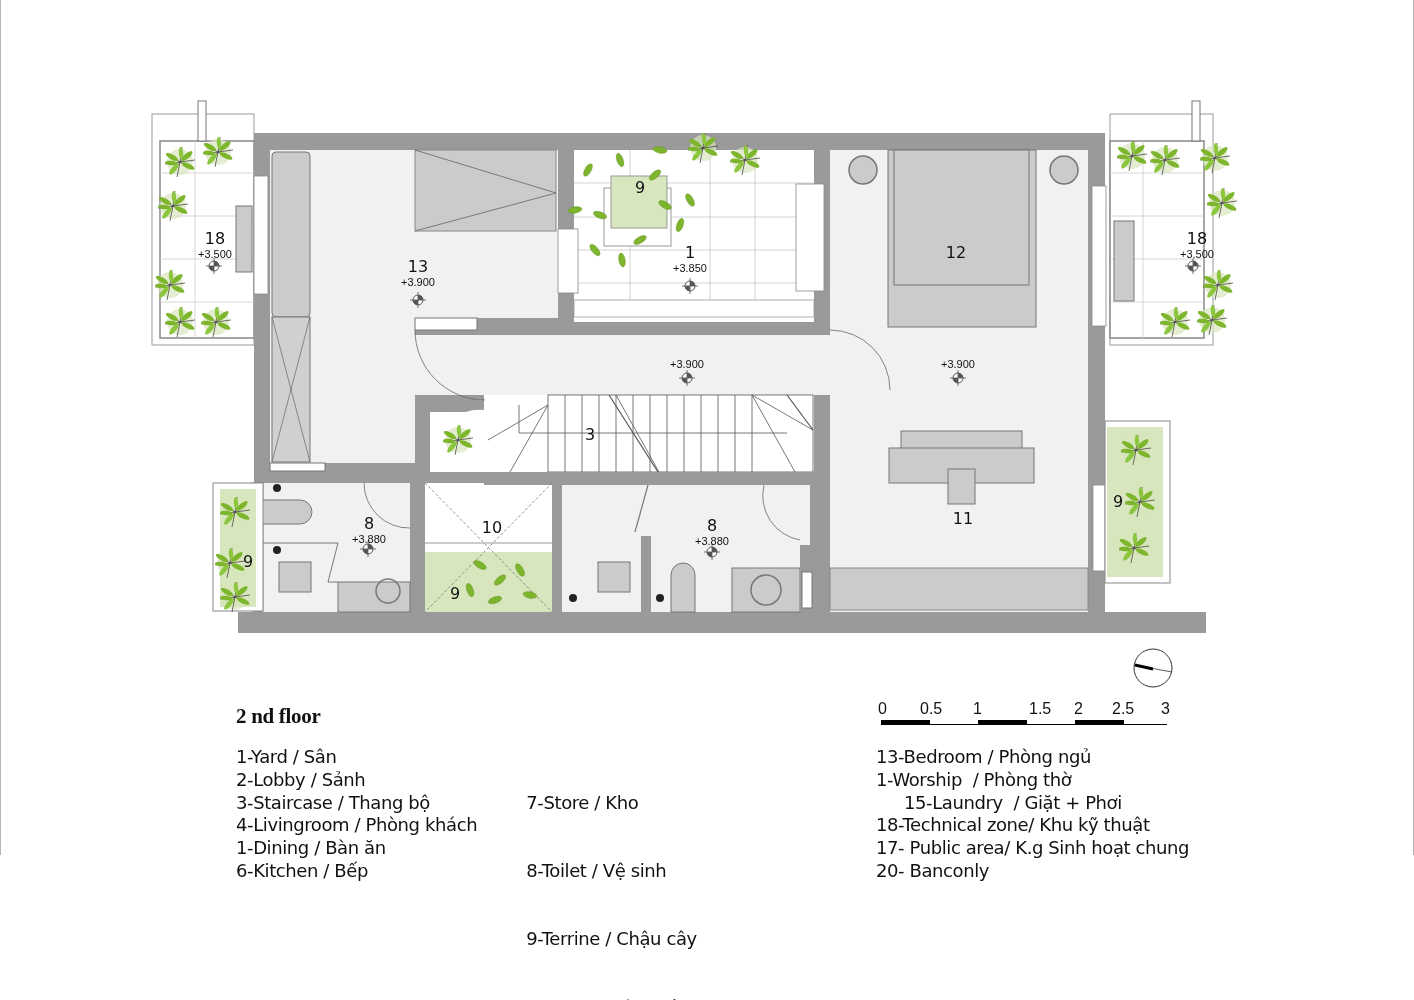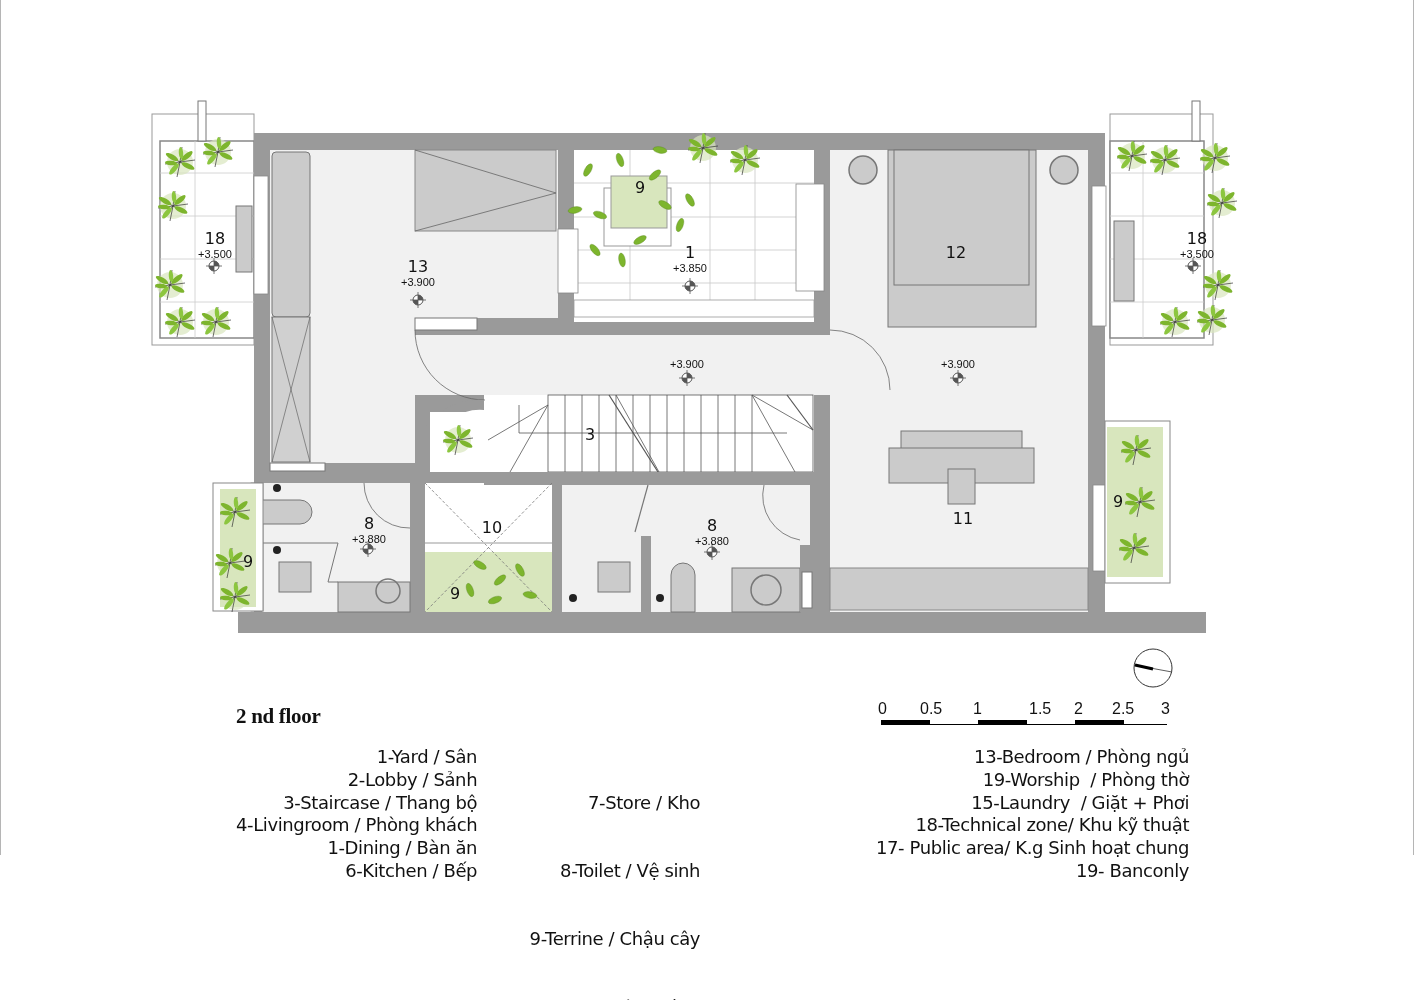--- a/index.html
+++ b/index.html
@@ -2,21 +2,21 @@
 <html><head>
 <meta charset="utf-8">
 <style>
   html, body { margin:0; padding:0; background:#ffffff; }
   body { width:1414px; height:1000px; position:relative; overflow:hidden; font-family:"Liberation Sans", sans-serif; color:#111; }
   .edge-l { position:absolute; left:0; top:0; width:1px; height:855px; background:#b5b5b5; }
   .edge-r { position:absolute; right:0; top:0; width:1px; height:855px; background:#b5b5b5; }
   #plan { position:absolute; left:0; top:0; width:1414px; height:700px; }
   .title { position:absolute; left:236px; top:704px; font-size:21px; font-weight:bold; letter-spacing:-0.3px; font-family:Liberation Serif, serif; }
   .legend-col { position:absolute; top:746px; font-size:18px; line-height:22.8px; font-family:"DejaVu Sans", sans-serif; letter-spacing:-0.4px; }
-  .legend-col div { white-space:nowrap;text-align:right; }
+  .legend-col div { white-space:nowrap; }
   .col1 { left:236px; }
   .col2 { left:521px; }
   .col3 { left:876px; }
   .scale { position:absolute; left:876px; top:700px; width:300px; height:30px; }
   .scale-lbl { position:absolute; top:0; font-size:16px; font-family:"Liberation Sans", sans-serif; }
   .scale-bar { position:absolute; top:20px; height:5px; background:#000; }
   .scale-line { position:absolute; left:5px; top:24px; width:286px; height:1px; background:#000; }
   .north { position:absolute; left:1133px; top:648px; width:40px; height:40px; }
   .room-num { font-family:"DejaVu Sans", sans-serif; font-size:16px; fill:#111; text-anchor:middle; }
   .lvl { font-family:"Liberation Sans", sans-serif; font-size:11px; fill:#111; text-anchor:middle; }
@@ -317,25 +317,25 @@
 <div class="legend-col col2" style="white-space:pre;">
   <div style="white-space:pre;"> 7-Store / Kho</div>
   <div style="white-space:pre;"> 8-Toilet / Vệ sinh</div>
   <div style="white-space:pre;"> 9-Terrine / Chậu cây</div>
   <div>10-Void / Thông tầng</div>
   
   
 </div>
 <div class="legend-col col3">
   <div>13-Bedroom / Phòng ngủ</div>
-  <div style="white-space:pre;">19-Worship  / Phòng thờ</div>
+  <div style="white-space:pre;">1-Worship  / Phòng thờ</div>
   <div style="white-space:pre;margin-left:28px;">15-Laundry  / Giặt + Phơi</div>
   <div>18-Technical zone/ Khu kỹ thuật</div>
   <div>17- Public area/ K.g Sinh hoạt chung</div>
-  <div>19- Banconly</div>
+  <div>20- Banconly</div>
 </div>
 
 <div class="scale">
   <span class="scale-lbl" style="left:2px">0</span>
   <span class="scale-lbl" style="left:44px">0.5</span>
   <span class="scale-lbl" style="left:97px">1</span>
   <span class="scale-lbl" style="left:153px">1.5</span>
   <span class="scale-lbl" style="left:198px">2</span>
   <span class="scale-lbl" style="left:236px">2.5</span>
   <span class="scale-lbl" style="left:285px">3</span>

